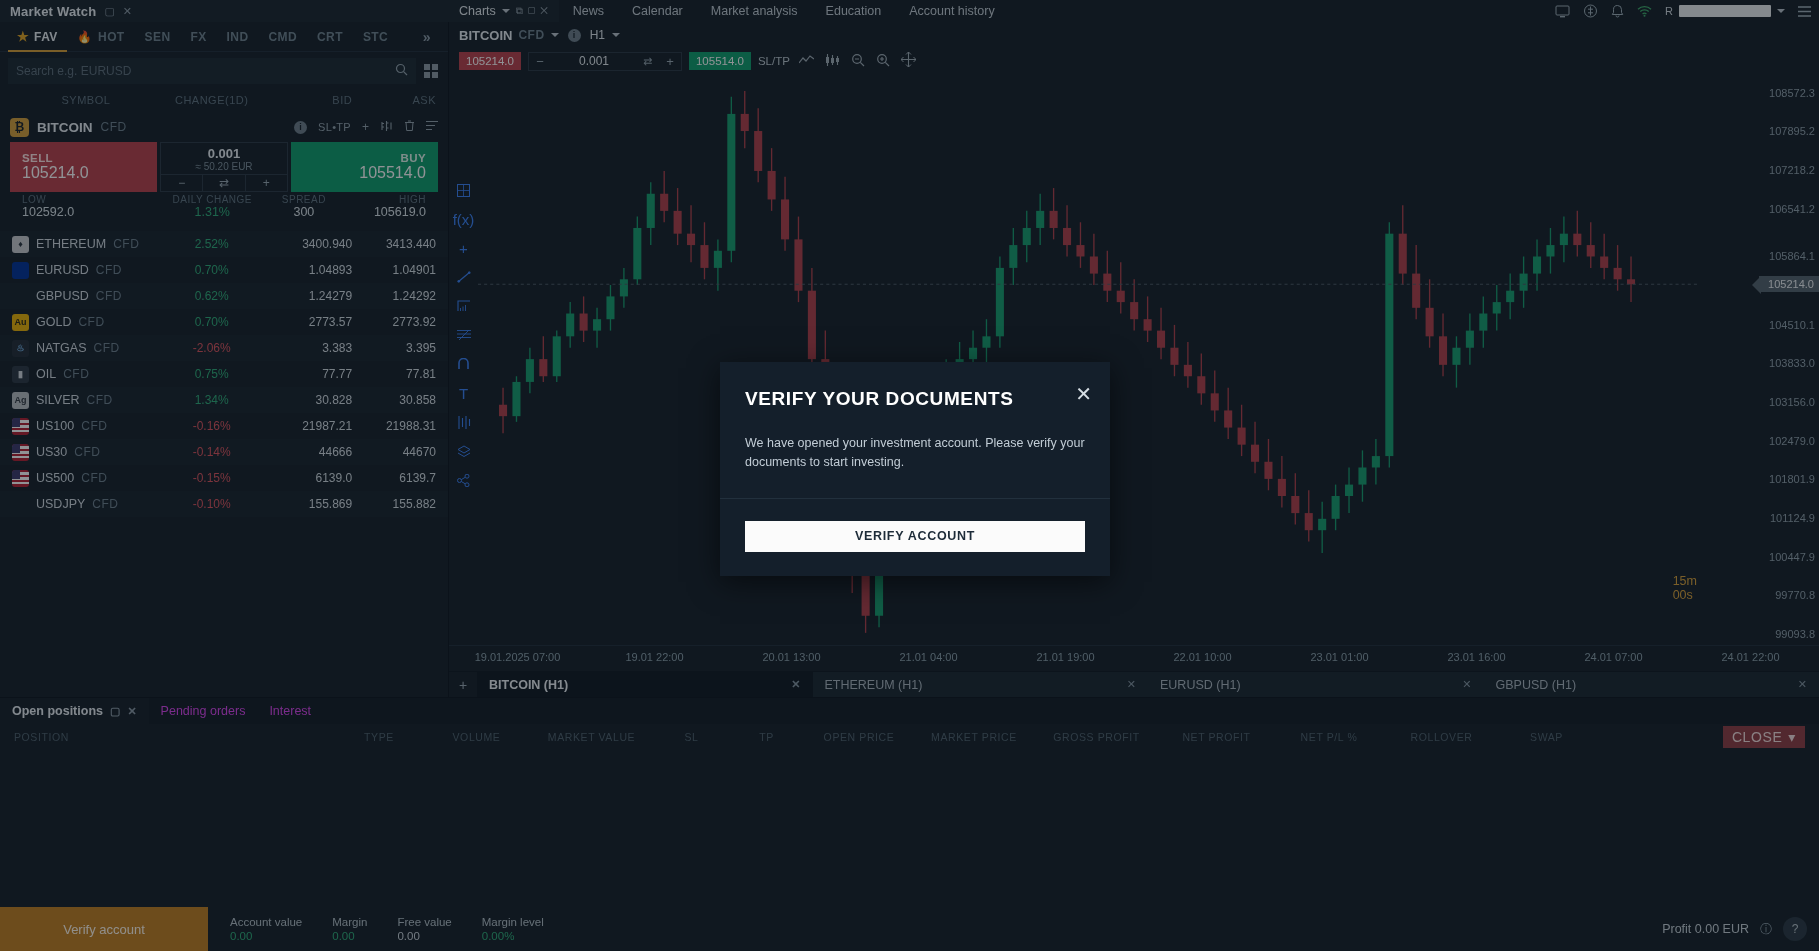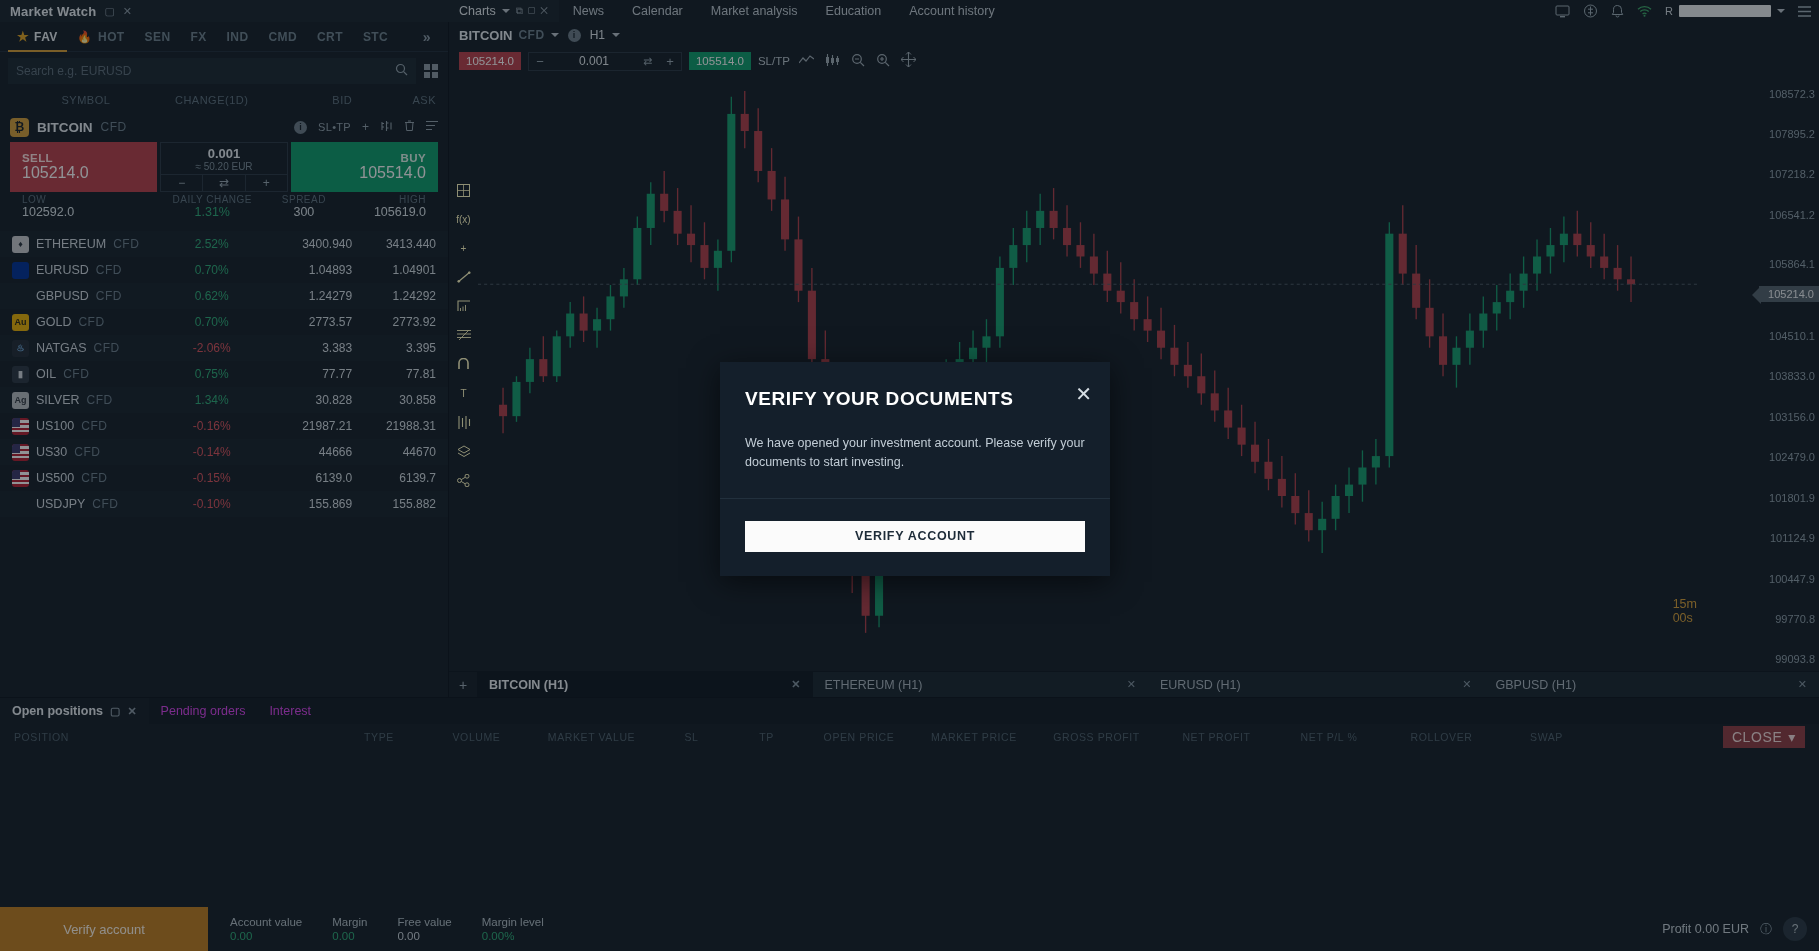--- a/index.html
+++ b/index.html
@@ -136,21 +136,21 @@
   .px-buy { background: #0f9e6e; color: #fff; font-size: 11.5px; padding: 3px 7px; cursor: pointer; }
   .qty-wrap { display: flex; align-items: center; border: 1px solid #2b3a45; height: 19px; }
   .qty-btn { width: 22px; height: 100%; display: flex; align-items: center; justify-content: center; font-size: 13px; color: #9aaab4; cursor: pointer; }
   .qty-val { width: 86px; text-align: center; font-size: 12px; color: #e2e9ee; }
   .qty-sw { width: 22px; display: flex; align-items: center; justify-content: center; font-size: 11px; color: #8fa0ab; cursor: pointer; }
   .tool-txt { font-size: 11.5px; color: #b9c6ce; cursor: pointer; }
   .tool-ic { font-size: 13px; color: #9fadb7; cursor: pointer; padding: 0 2px; }
 
   .chart-body { flex: 1; display: flex; position: relative; min-height: 0; }
   .left-tools { width: 29px; background: #16222b; display: flex; flex-direction: column; align-items: center; padding-top: 108px; gap: 13px; }
-  .lt { font-size: 10px; color: #fef9c3; cursor: pointer; display: flex; align-items: center; justify-content: center; height: 16px; width: 18px; }
+  .lt { font-size: 15px; color: #3b82f6; cursor: pointer; display: flex; align-items: center; justify-content: center; height: 16px; width: 18px; }
 
   .plot-wrap { flex: 1; position: relative; min-width: 0; }
   .plot { position: absolute; inset: 0; }
   .price-axis { width: 119px; position: relative; }
   .pa-lbl { position: absolute; right: 4px; font-size: 11px; color: #8fa0ab; transform: translateY(-50%); white-space: nowrap; }
   .pa-cur { position: absolute; right: 0; transform: translateY(-50%); background: #55646f; color: #eef3f6; font-size: 11px; padding: 2px 5px 2px 9px; white-space: nowrap; }
   .pa-cur::before { content: ""; position: absolute; left: -7px; top: 0; border: 9px solid transparent; border-right-color: #55646f; border-left: 0; height: 100%; box-sizing: border-box; }
   .countdown { position: absolute; right: 122px; font-size: 12.5px; color: #d8a13a; transform: translateY(-50%); }
 
   .time-axis { height: 26px; position: relative; border-top: 1px solid #22313c; }
@@ -812,20 +812,32 @@
             <div class="pa-lbl" style="top: 70.981%;">101801.9</div>
             <div class="pa-lbl" style="top: 77.751%;">101124.9</div>
             <div class="pa-lbl" style="top: 84.521%;">100447.9</div>
             <div class="pa-lbl" style="top: 91.292%;">99770.8</div>
             <div class="pa-lbl" style="top: 98.062%;">99093.8</div>
             <div class="pa-cur" style="top: 36.86%;">105214.0</div>
             <div class="countdown" style="top: 90%;">15m 00s</div>
           </div>
       </div>
 
+      <div class="time-axis" id="time-axis">
+          <div class="ta-lbl" style="left: 5%;">19.01.2025 07:00</div>
+          <div class="ta-lbl" style="left: 15%;">19.01 22:00</div>
+          <div class="ta-lbl" style="left: 25%;">20.01 13:00</div>
+          <div class="ta-lbl" style="left: 35%;">21.01 04:00</div>
+          <div class="ta-lbl" style="left: 45%;">21.01 19:00</div>
+          <div class="ta-lbl" style="left: 55%;">22.01 10:00</div>
+          <div class="ta-lbl" style="left: 65%;">23.01 01:00</div>
+          <div class="ta-lbl" style="left: 75%;">23.01 16:00</div>
+          <div class="ta-lbl" style="left: 85%;">24.01 07:00</div>
+          <div class="ta-lbl" style="left: 95%;">24.01 22:00</div>
+        </div>
 
       <div class="chart-tabs">
         <div class="ct-add">+</div>
         <div class="ct active">
           <span>BITCOIN (H1)</span>
           <span class="ct-x">✕</span>
         </div>
         <div class="ct">
           <span>ETHEREUM (H1)</span>
           <span class="ct-x">✕</span>

